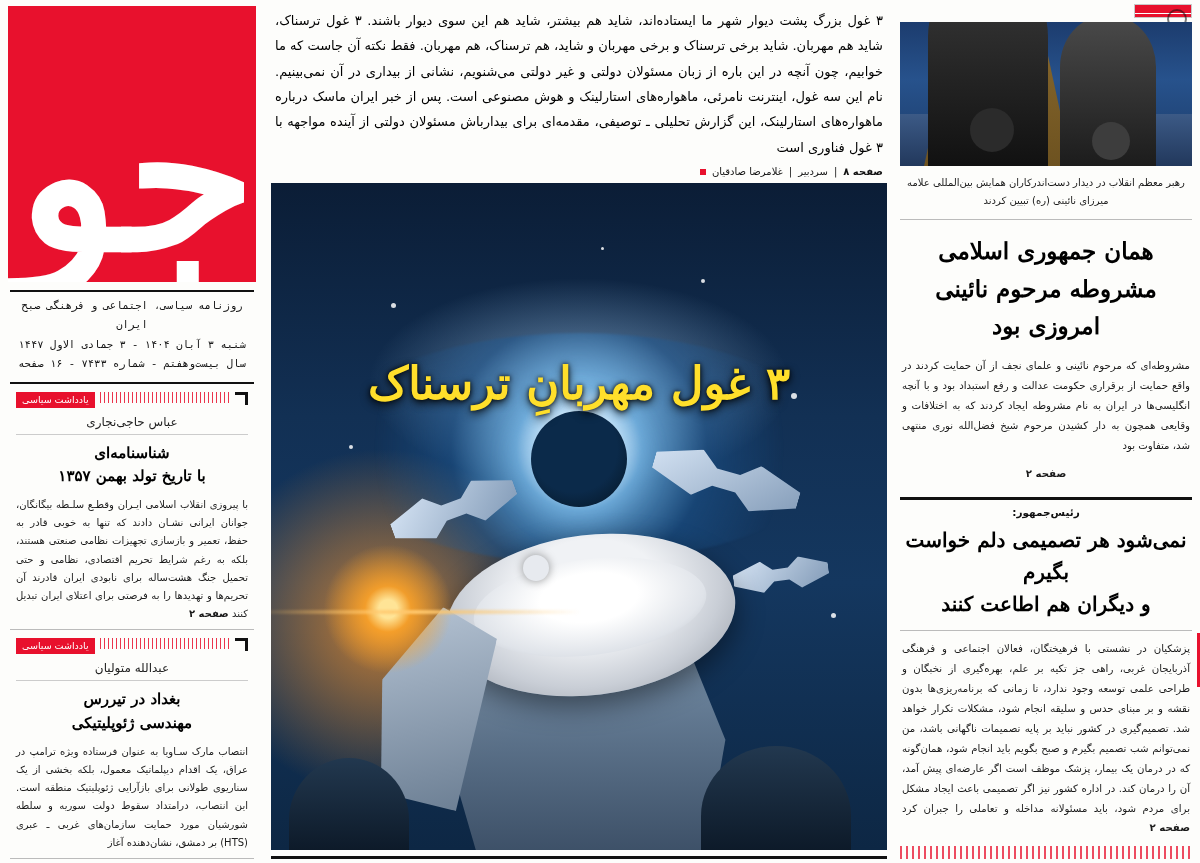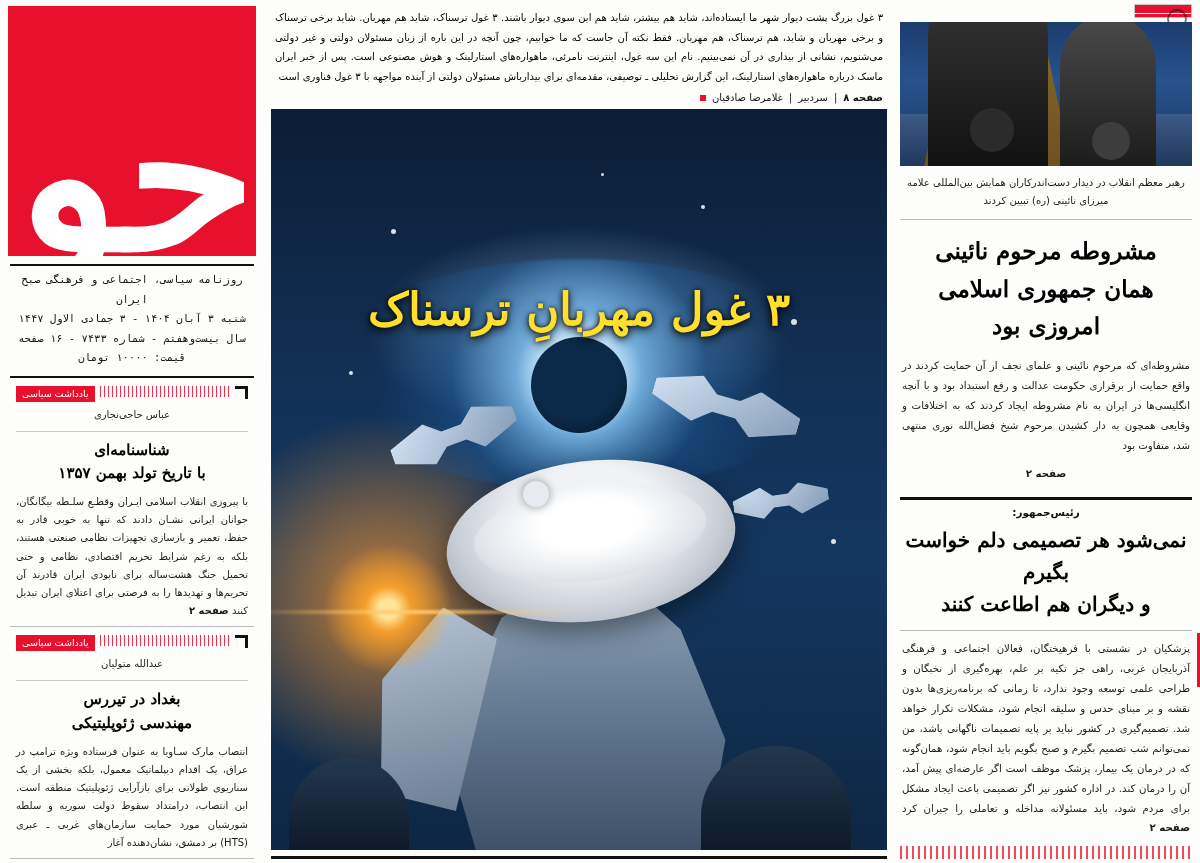--- a/index.html
+++ b/index.html
@@ -88,23 +88,23 @@
     background: repeating-linear-gradient(90deg,#e8112d 0 1.5px, transparent 1.5px 4px);
     opacity: .85;
   }
   .corner-mark {
     width: 13px; height: 13px;
     border-top: 3px solid #111;
     border-right: 3px solid #111;
   }
   .note-author {
     text-align: center;
-    font-size: 10px;
+    font-size: 12px;
     color: #222;
-    padding-bottom: 11px;
+    padding-bottom: 5px;
     border-bottom: 1px solid #ccc;
     margin-bottom: 7px;
   }
   .note-title {
     text-align: center;
     font-size: 15px;
     font-weight: bold;
     line-height: 1.55;
     color: #000;
     font-family: "DejaVu Serif", "Liberation Serif", serif;
@@ -121,21 +121,21 @@
 
   
   .col-main {
     width: 626px;
     flex: 0 0 626px;
     padding: 4px 3px;
     display: flex;
     flex-direction: column;
   }
   .lead-text {
-    font-size: 10px;
+    font-size: 13px;
     line-height: 1.95;
     text-align: justify;
     direction: rtl;
     color: #000;
     padding: 4px 6px 6px 6px;
   }
   .lead-byline {
     direction: rtl;
     text-align: right;
     font-size: 10px;
@@ -404,21 +404,20 @@
     <div class="logo-box">
       <div class="logo-text">جوان</div>
     </div>
 
     <div class="masthead-rule"></div>
 
     <div class="masthead-meta">
       <div>روزنامه سیاسی، اجتماعی و فرهنگی صبح ایران</div>
       <div>شنبه ۳ آبان ۱۴۰۴ - ۳ جمادی الاول ۱۴۴۷</div>
       <div>سال بیست‌وهفتم - شماره ۷۴۳۳ - ۱۶ صفحه</div>
-      <div>قیمت: ۱۰۰۰۰ تومان</div>
     </div>
 
     <div class="note">
       <div class="note-head">
         <div class="corner-mark"></div>
         <div class="hatch"></div>
         <div class="note-tag">یادداشت سیاسی</div>
       </div>
       <div class="note-author">عباس حاجی‌نجاری</div>
       <div class="note-title">
@@ -507,22 +506,22 @@
       <div class="pl-robe"></div>
       <div class="pl-person a"></div>
       <div class="pl-person b"></div>
       <div class="pl-head" style="left:70px;top:86px;width:44px;height:44px;"></div>
       <div class="pl-head" style="right:62px;top:100px;width:38px;height:38px;background:#3d3d3d;"></div>
     </div>
 
     <div class="photo-caption">رهبر معظم انقلاب در دیدار دست‌اندرکاران همایش بین‌المللی علامه میرزای نائینی (ره) تبیین کردند</div>
 
     <div class="left-title">
+      <div>همان جمهوری اسلامی</div>
       <div>مشروطه مرحوم نائینی</div>
-      <div>همان جمهوری اسلامی</div>
       <div>امروزی بود</div>
     </div>
 
     <div class="left-body">
       <span>مشروطه‌ای که مرحوم نائینی و علمای نجف از آن حمایت کردند در واقع حمایت از برقراری حکومت عدالت و رفع استبداد بود و با آنچه انگلیسی‌ها در ایران به نام مشروطه ایجاد کردند که به اختلافات و وقایعی همچون به دار کشیدن مرحوم شیخ فضل‌الله نوری منتهی شد، متفاوت بود</span>
     </div>
     <div class="left-body" style="text-align:center;font-weight:bold;padding-bottom:4px;">صفحه ۲</div>
 
     <div class="thick-rule"></div>
 

